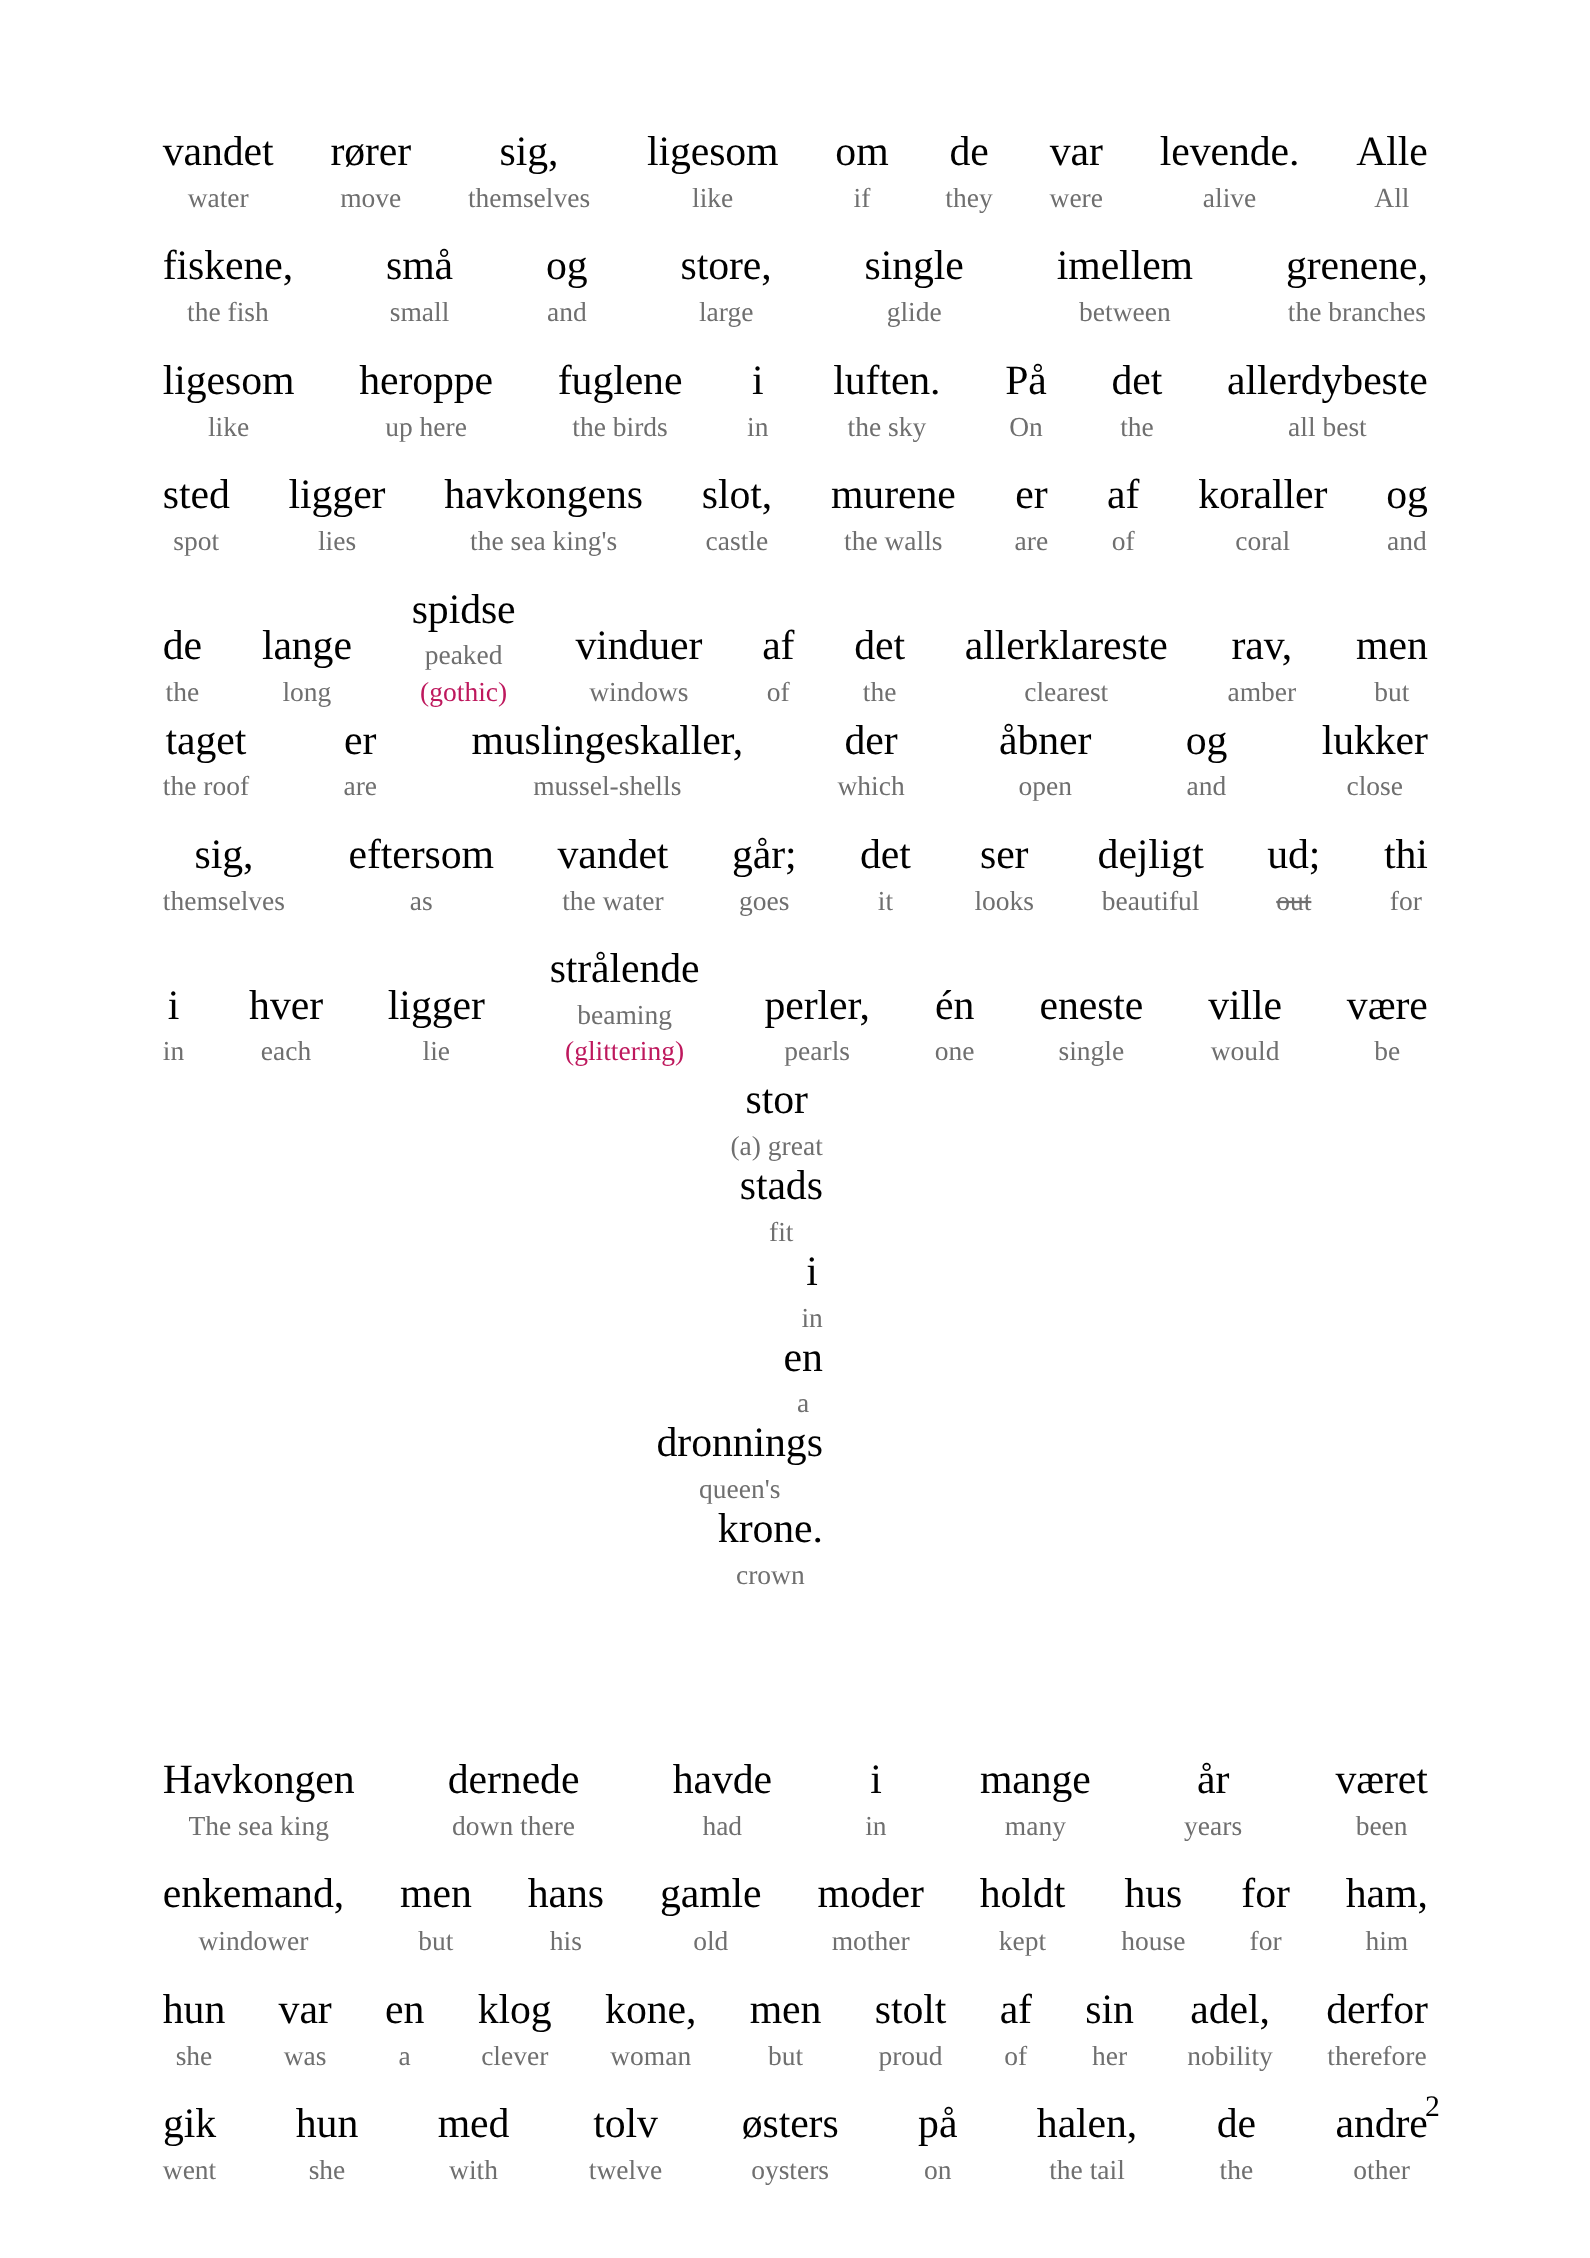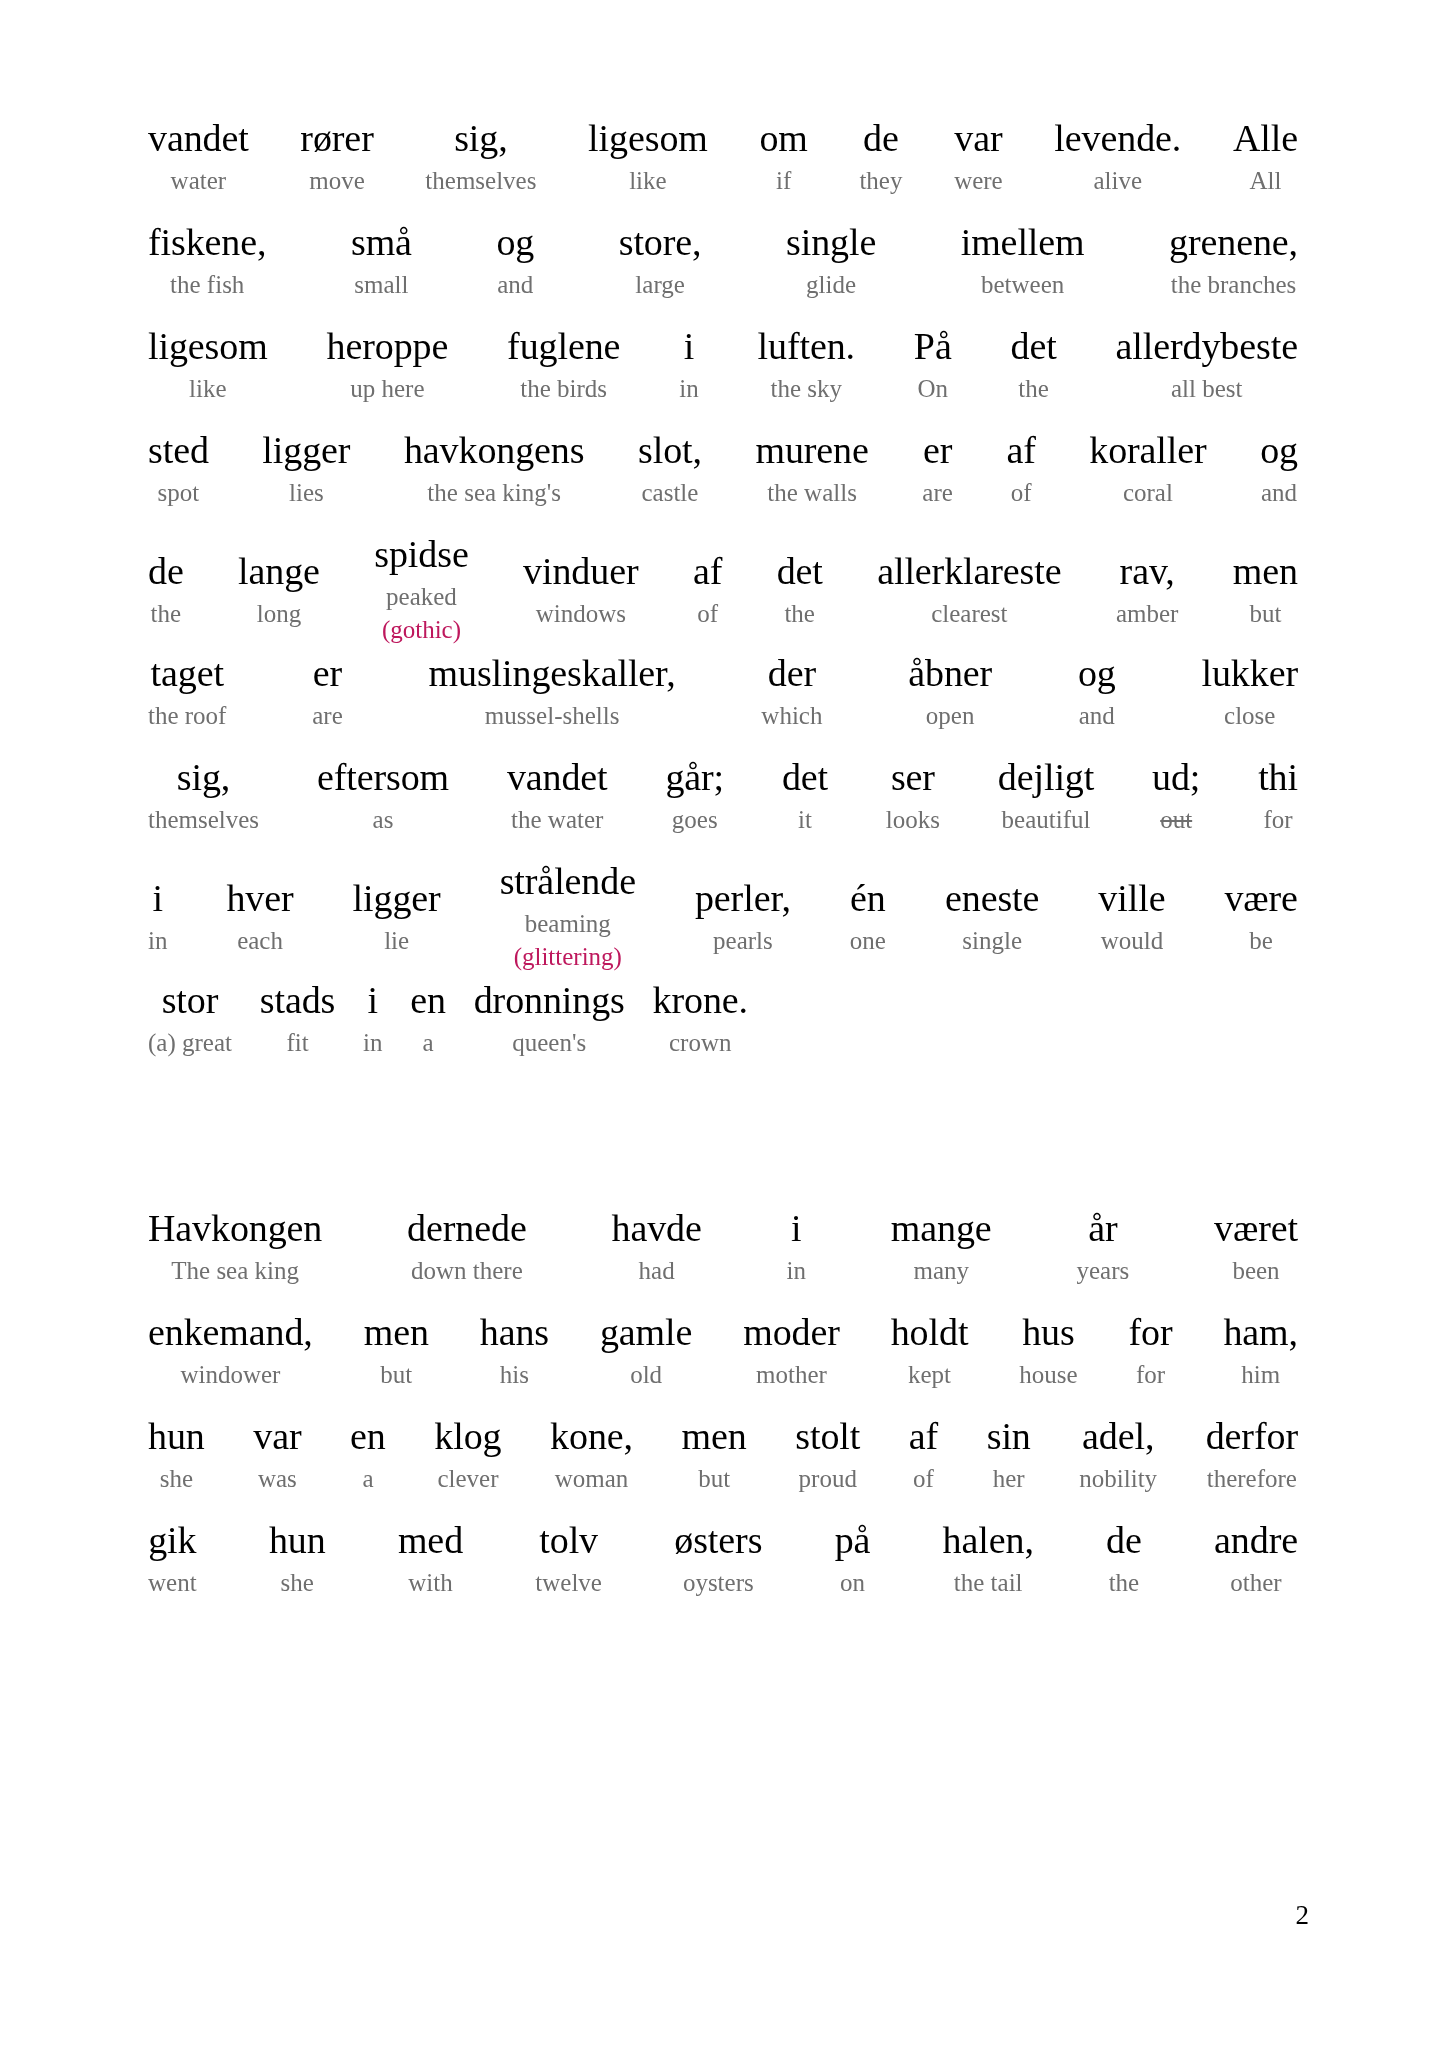--- a/index.html
+++ b/index.html
@@ -26,21 +26,21 @@
   .para {
     display: block;
   }
   .para-gap {
     height: 124px;
   }
   
   .row {
     display: flex;
     justify-content: space-between;
-    align-items: center;
+    align-items: flex-end;
     width: 100%;
     margin-bottom: 26px;
   }
   .row.tight {
     margin-bottom: 8px;
   }
   .pair {
     display: flex;
     flex-direction: column;
     align-items: center;
@@ -376,21 +376,21 @@
         <div class="pair">
             <span class="src">ville</span>
             <span class="gloss">would</span>
           </div>
         <div class="pair">
             <span class="src">være</span>
             <span class="gloss">be</span>
           </div>
       </div>
 
-      <div class="row" style="width:600px;">
+      <div class="row" style="width:600px;flex-direction:column;">
         <div class="pair">
             <span class="src">stor</span>
             <span class="gloss">(a) great</span>
           </div>
         <div class="pair">
             <span class="src">stads</span>
             <span class="gloss">fit</span>
           </div>
         <div class="pair">
             <span class="src">i</span>

